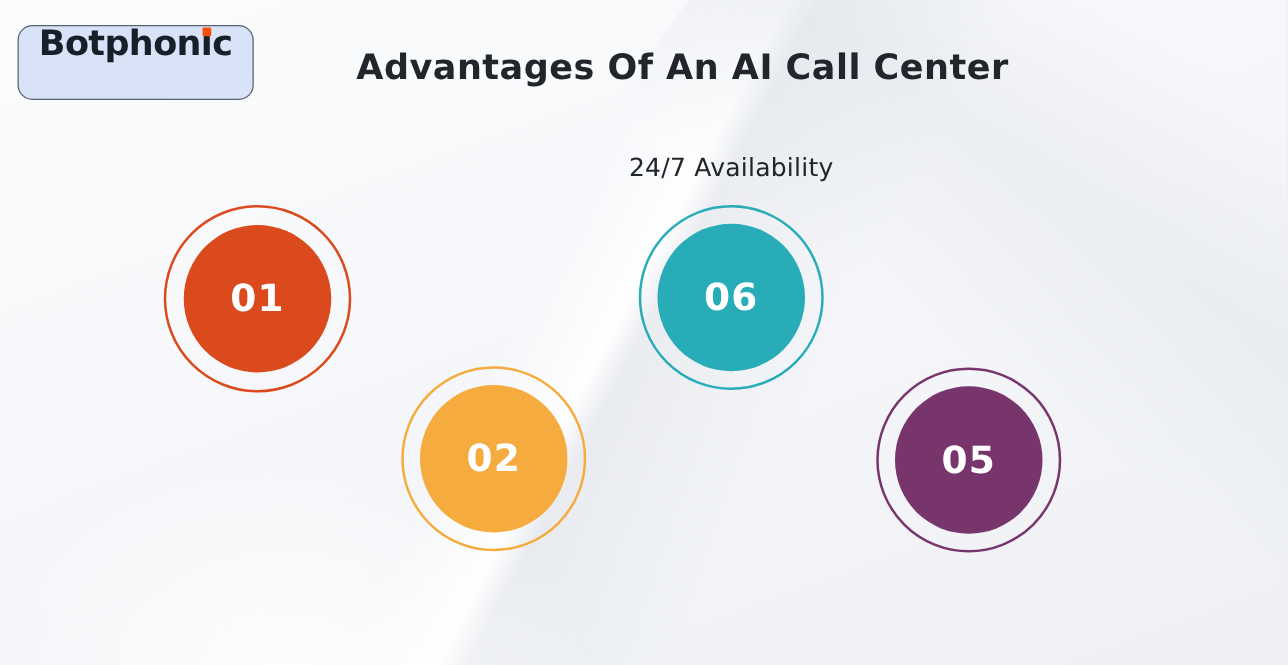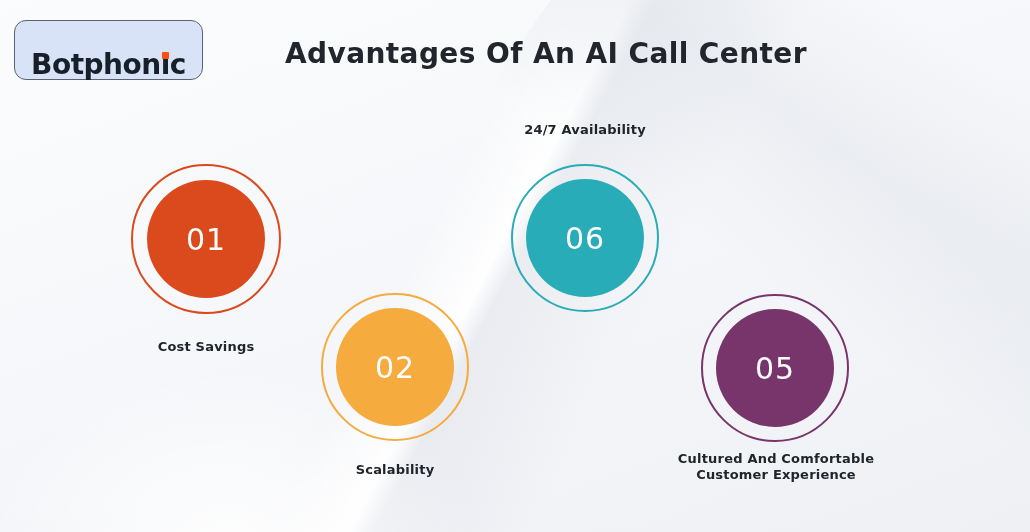--- a/index.html
+++ b/index.html
@@ -33,21 +33,21 @@
 
   
   .logo {
     position: absolute;
     left: 14px; top: 20px;
     width: 189px; height: 60px;
     box-sizing: border-box;
     border: 1.5px solid #5a6170;
     border-radius: 12px;
     display: flex;
-    align-items: flex-end;
+    align-items: flex-start;
     justify-content: center;
   }
   .logo-text {
     font-size: 28px;
     font-weight: bold;
     color: #171f29;
     line-height: 1;
     letter-spacing: -0.5px;
     display: inline-flex;
   }
@@ -86,34 +86,34 @@
   .fill {
     width: 118px; height: 118px;
     border-radius: 50%;
     display: flex;
     align-items: center;
     justify-content: center;
   }
   .num {
     color: #ffffff;
     font-size: 30px;
-    font-weight: normal;
+    font-weight: bold;
     letter-spacing: 1px;
   }
   .ring-1 { left: 131px; top: 164px; width: 150px; height: 150px; }
   .ring-2 { left: 321px; top: 293px; align-items: center; }
   .ring-3 { left: 511px; top: 164px; }
   .ring-4 { left: 701px; top: 294px; }
 
   
   .label {
     position: absolute;
     text-align: center;
-    font-size: 13px;
-    font-weight: bold;
+    font-size: 20px;
+    font-weight: normal;
     color: #20252b;
     line-height: 1.22;
     letter-spacing: 0.2px;
   }
   .label-1 { left: 56px;  top: 339px; width: 300px; }
   .label-2 { left: 245px; top: 462px; width: 300px; }
   .label-3 { left: 435px; top: 122px; width: 300px; }
   .label-4 { left: 651px; top: 451px; width: 250px; }
 </style>
 <style>.logo-i::before{background:#F94F0E;}</style></head>
@@ -132,36 +132,33 @@
       </span>
   </div>
 
   <div class="page-title">Advantages Of An AI Call Center</div>
 
   <div class="ring ring-1" style="border-color: rgb(219, 74, 28);">
     <div class="fill" style="background: rgb(219, 74, 28);">
       <span class="num">01</span>
     </div>
   </div>
-  <div class="label label-1">Cost Savings</div>
 
   <div class="ring ring-2" style="border-color: rgb(245, 171, 61);">
     <div class="fill" style="background: rgb(245, 171, 61);">
       <span class="num">02</span>
     </div>
   </div>
-  <div class="label label-2">Scalability</div>
 
   <div class="ring ring-3" style="border-color: rgb(40, 172, 184);">
     <div class="fill" style="background: rgb(40, 172, 184);">
       <span class="num">06</span>
     </div>
   </div>
   <div class="label label-3">24/7 Availability</div>
 
   <div class="ring ring-4" style="border-color: rgb(119, 53, 108);">
     <div class="fill" style="background: rgb(119, 53, 108);">
       <span class="num">05</span>
     </div>
   </div>
-  <div class="label label-4">Cultured And Comfortable Customer Experience</div>
 
 </div>
 
 </body></html>

